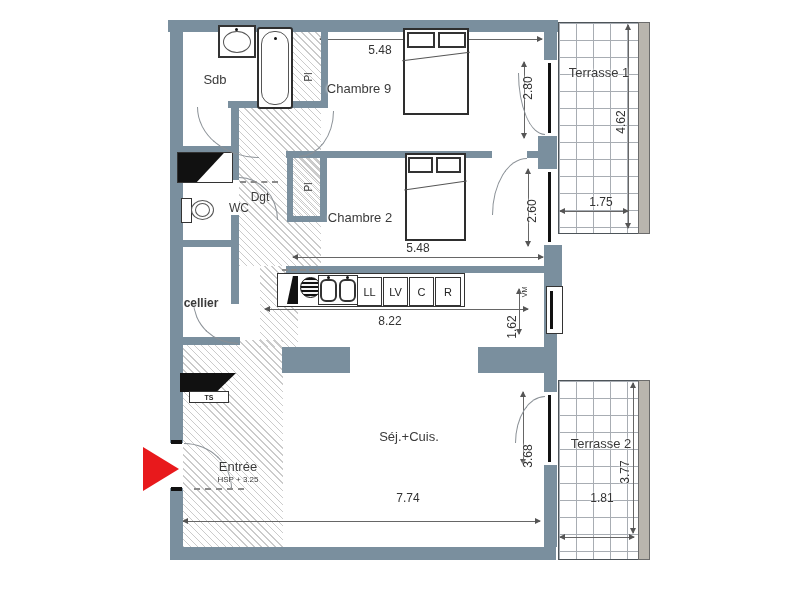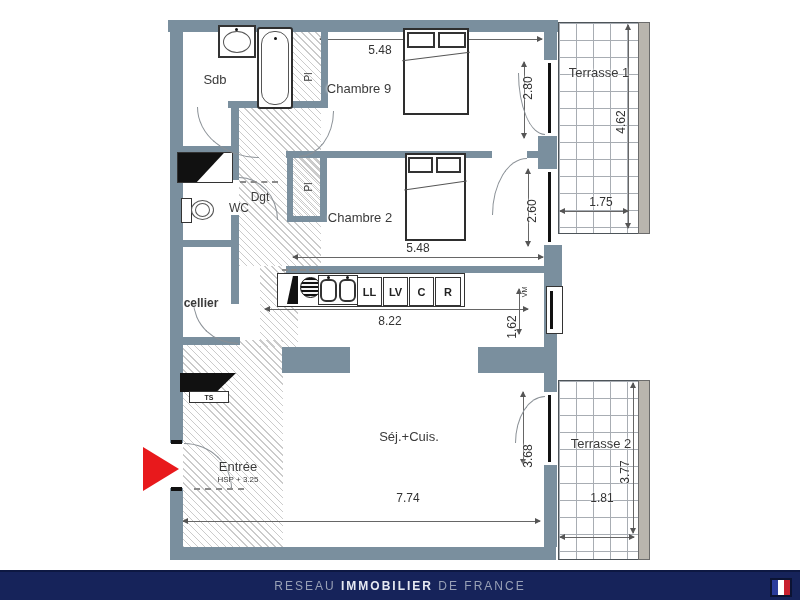--- a/index.html
+++ b/index.html
@@ -22,21 +22,21 @@
   .dimv::before{content:"";position:absolute;top:-1px;left:-3px;border-left:3px solid transparent;border-right:3px solid transparent;border-bottom:6px solid #555;}
   .dimv::after{content:"";position:absolute;bottom:-1px;left:-3px;border-left:3px solid transparent;border-right:3px solid transparent;border-top:6px solid #555;}
   .arc{position:absolute;border:0 solid #8a9096;box-sizing:border-box;}
   .dash{position:absolute;border-top:2px dashed #8a8a8a;height:0;}
   .lbl{position:absolute;transform:translate(-50%,-50%);font-size:13px;color:#3a3a3a;white-space:nowrap;text-shadow:0 0 3px #fff,0 0 3px #fff;}
   .sm{font-size:12px;}
   .dim{position:absolute;transform:translate(-50%,-50%);font-size:12px;color:#333;white-space:nowrap;text-shadow:0 0 3px #fff,0 0 3px #fff;}
   .rot{transform:translate(-50%,-50%) rotate(-90deg);}
   .tiny{font-size:7px;}
   .app{position:absolute;background:#fff;border:1px solid #333;box-sizing:border-box;
-       display:flex;align-items:center;justify-content:center;font-size:11px;font-weight:bold;color:#222;}
+       display:flex;align-items:center;justify-content:center;font-size:11px;font-weight:normal;color:#222;}
   .ellipse{position:absolute;border:1px solid #555;border-radius:50%;box-sizing:border-box;background:#fff;}
   #footer{position:absolute;left:0;top:570px;width:800px;height:30px;background:#16235A;border-top:2px solid #0D1842;box-sizing:border-box;}
   #brand{position:absolute;left:0;top:0;width:100%;height:28px;line-height:28px;text-align:center;
          font-size:12px;letter-spacing:2px;color:#98A0B6;}
   #brand b{color:#E6E9F2;font-weight:bold;}
   #flag{position:absolute;right:8px;top:6px;width:18px;height:15px;display:flex;border:2px solid #0B1333;box-sizing:content-box;}
   #flag .b{flex:1;background:#2A3C9B;} #flag .w{flex:1;background:#fff;} #flag .r{flex:1;background:#C8202F;}
   .redarrow{position:absolute;width:0;height:0;border-top:22px solid transparent;border-bottom:22px solid transparent;border-left:36px solid #E8191C;}
   .fold{position:absolute;height:1px;background:#555;}
 </style>
@@ -191,26 +191,14 @@
   <div class="dim rot" style="left:512px;top:327px;">1.62</div>
   <div class="dim" style="left:408px;top:498px;">7.74</div>
   <div class="dim rot" style="left:528px;top:456px;">3.68</div>
   <div class="dim rot" style="left:621px;top:122px;">4.62</div>
   <div class="dim" style="left:601px;top:202px;">1.75</div>
   <div class="dim rot" style="left:625px;top:472px;">3.77</div>
   <div class="dim" style="left:602px;top:498px;">1.81</div>
 
   <div class="redarrow" style="left:143px;top:447px;"></div>
 
-  <div id="footer">
-    <div id="brand">
-      <span>RESEAU</span>
-      <b>IMMOBILIER</b>
-      <span>DE FRANCE</span>
-    </div>
-    <div id="flag">
-      <div class="b"></div>
-      <div class="w"></div>
-      <div class="r"></div>
-    </div>
-  </div>
 
 </div>
 
 </body></html>

